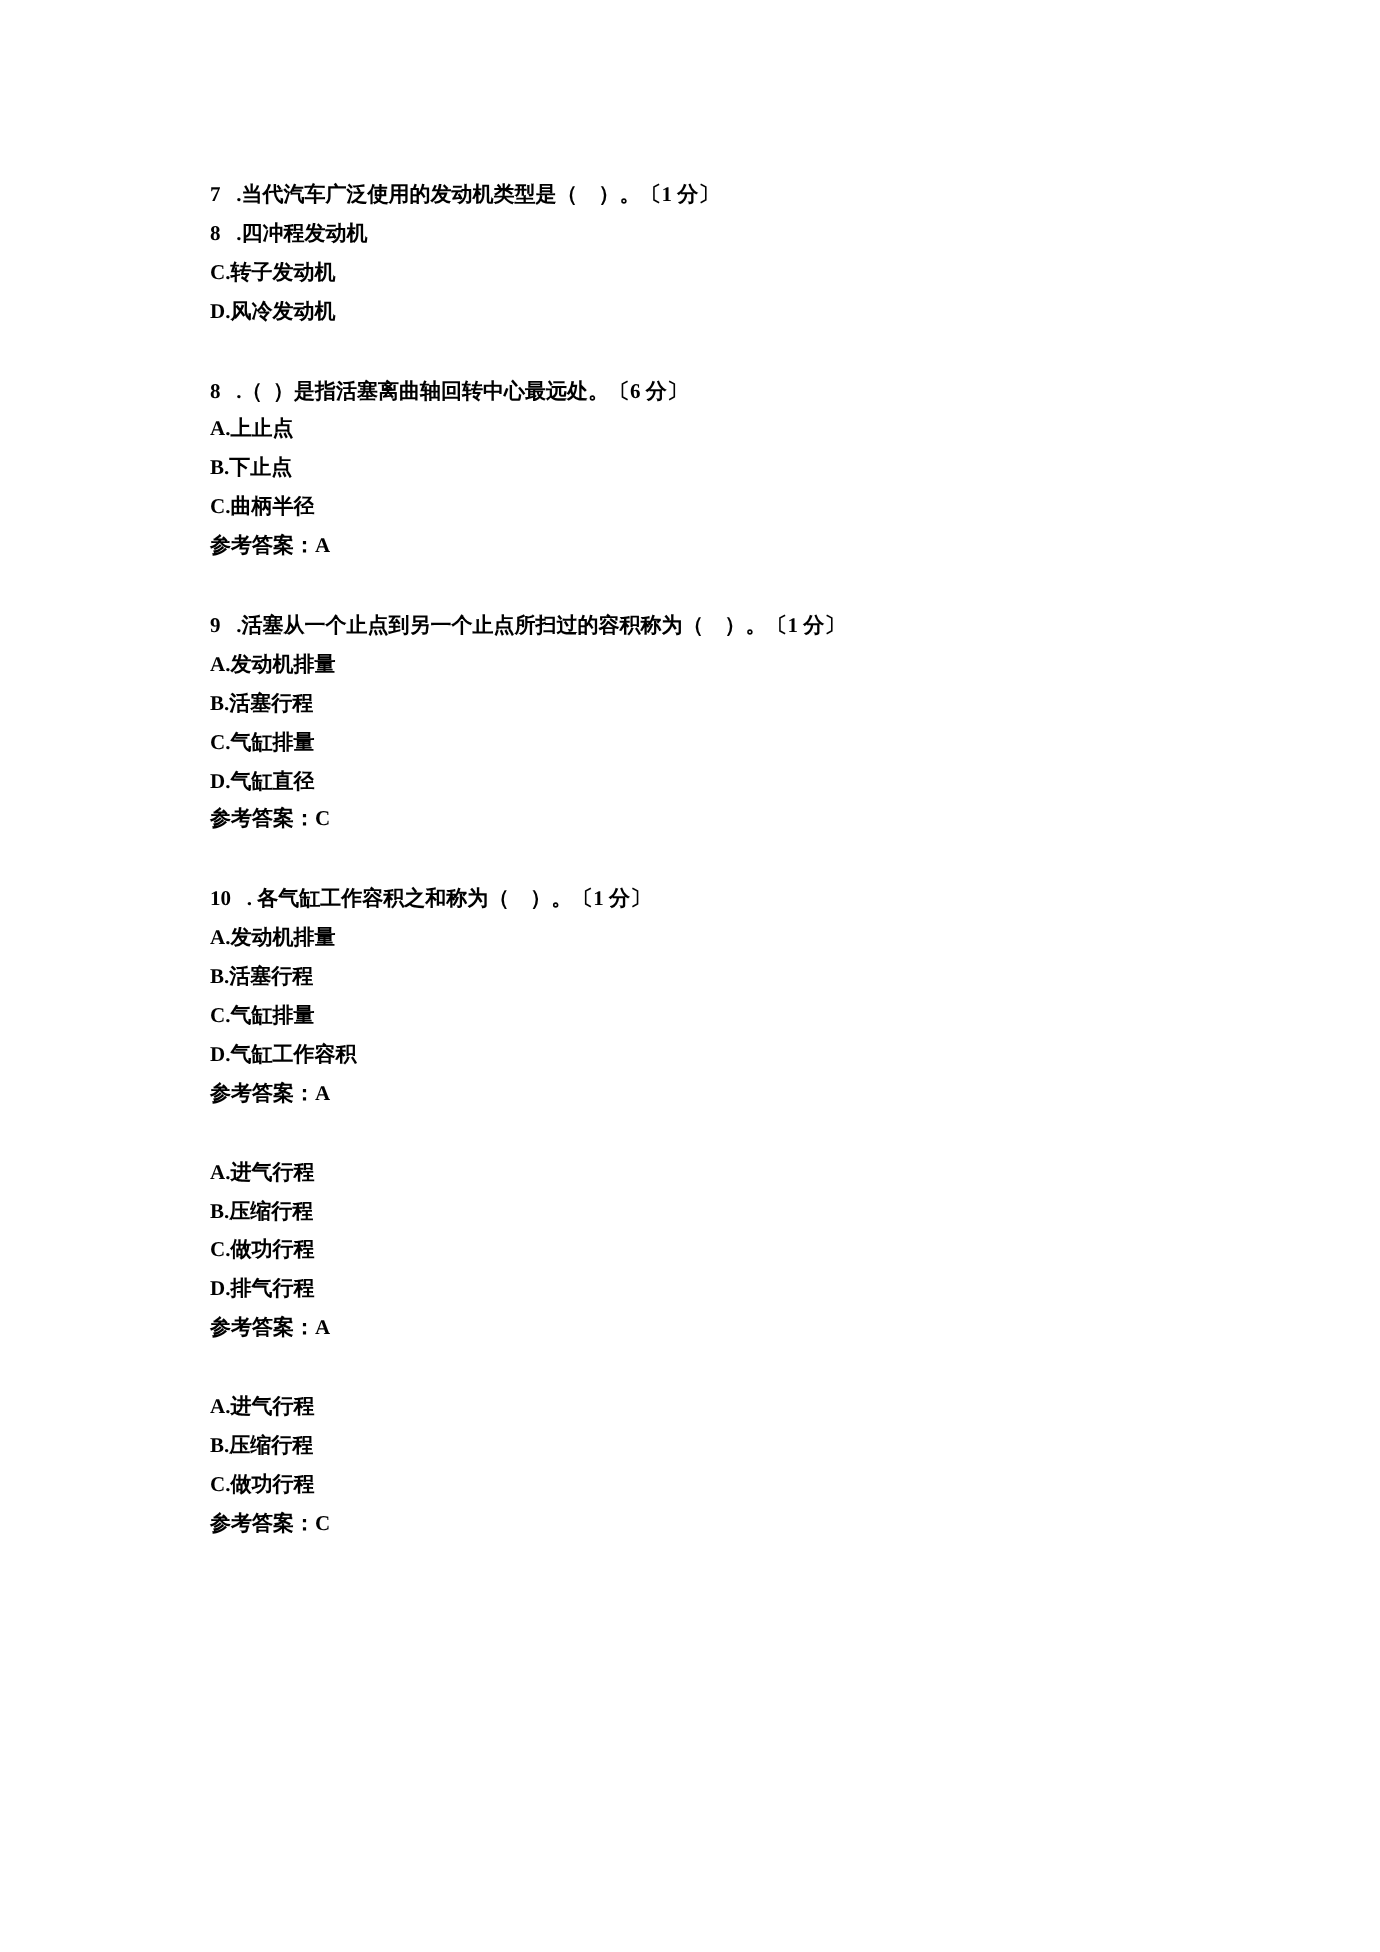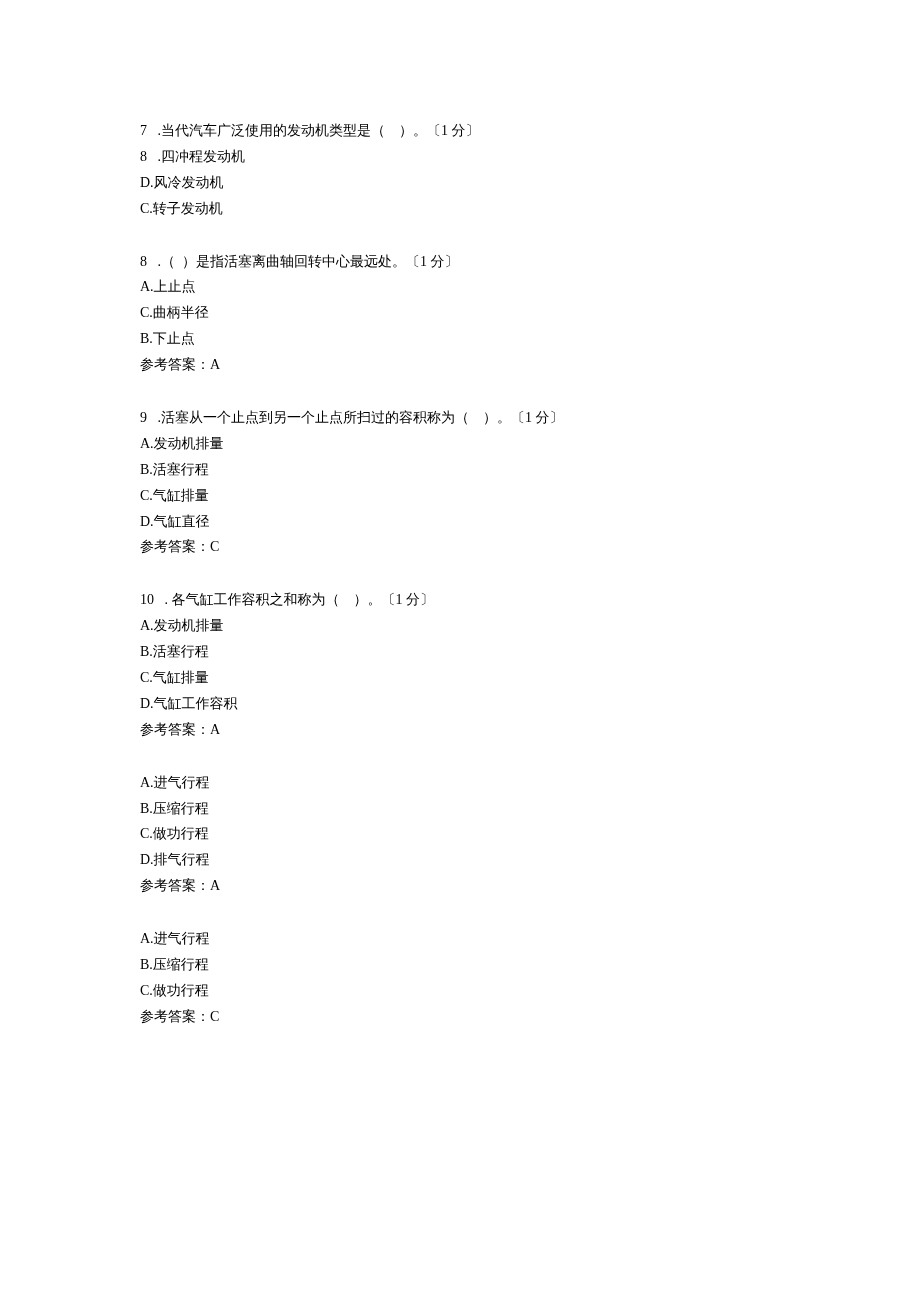--- a/index.html
+++ b/index.html
@@ -12,42 +12,43 @@
     line-height: 1.85;
   }
   .page {
     width: 920px;
     min-height: 1301px;
     padding: 118px 140px 60px 140px;
     box-sizing: border-box;
   }
   .question-block {
     margin-bottom: 27px;
+    font-weight: bold;
   }
   .question-line, .option-line, .answer-line {
     white-space: pre-wrap;
   }
 </style>
 </head>
 <body>
 
 <div class="page">
 
   <div class="question-block">
     <div class="question-line">7   .当代汽车广泛使用的发动机类型是（    ）。〔1 分〕</div>
     <div class="option-line">8   .四冲程发动机</div>
+    <div class="option-line">C.转子发动机</div>
     <div class="option-line">D.风冷发动机</div>
-    <div class="option-line">C.转子发动机</div>
   </div>
 
   <div class="question-block">
-    <div class="question-line">8   .（  ）是指活塞离曲轴回转中心最远处。〔1 分〕</div>
+    <div class="question-line">8   .（  ）是指活塞离曲轴回转中心最远处。〔6 分〕</div>
     <div class="option-line">A.上止点</div>
+    <div class="option-line">B.下止点</div>
     <div class="option-line">C.曲柄半径</div>
-    <div class="option-line">B.下止点</div>
     <div class="answer-line">参考答案：A</div>
   </div>
 
   <div class="question-block">
     <div class="question-line">9   .活塞从一个止点到另一个止点所扫过的容积称为（    ）。〔1 分〕</div>
     <div class="option-line">A.发动机排量</div>
     <div class="option-line">B.活塞行程</div>
     <div class="option-line">C.气缸排量</div>
     <div class="option-line">D.气缸直径</div>
     <div class="answer-line">参考答案：C</div>

